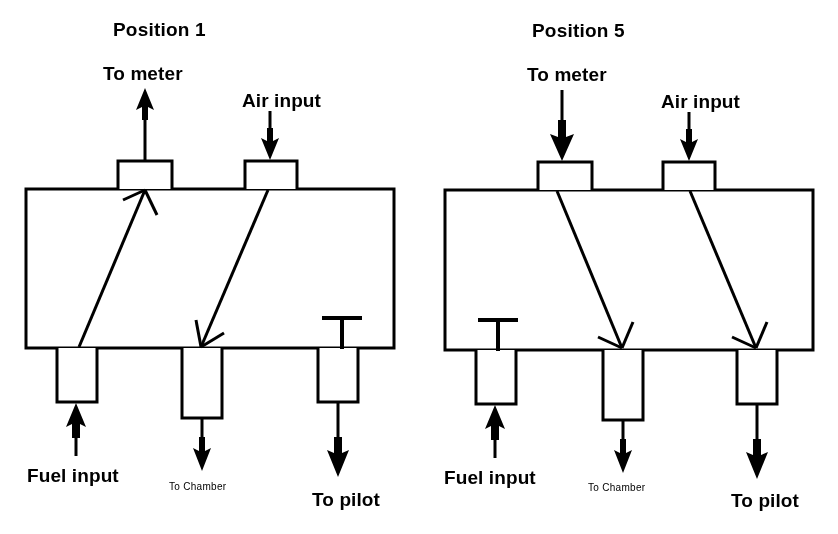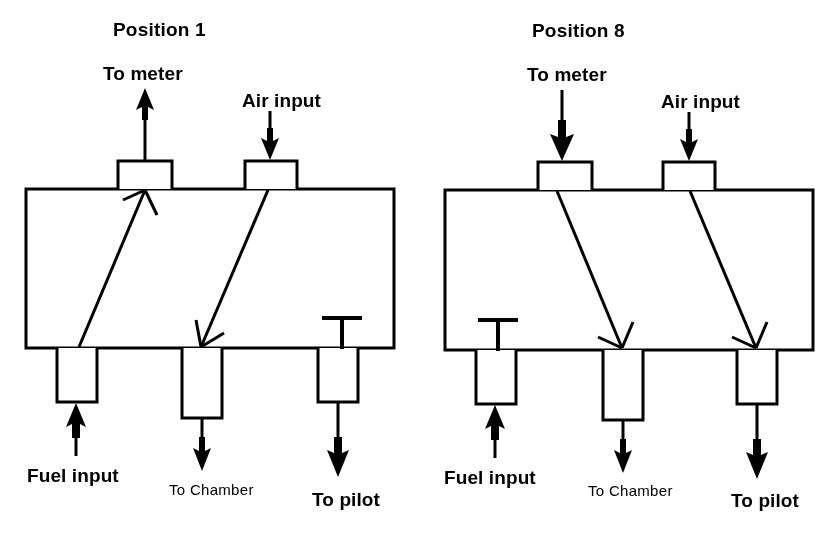--- a/index.html
+++ b/index.html
@@ -41,21 +41,21 @@
     font-size: 19px;
     font-weight: bold;
     letter-spacing: 0.2px;
   }
   .lbl-port {
     font-size: 19px;
     font-weight: bold;
     letter-spacing: 0.1px;
   }
   .lbl-chamber {
-    font-size: 15px;
+    font-size: 10px;
     font-weight: normal;
     letter-spacing: 0.3px;
   }
 </style>
 </head>
 <body>
 
 <div id="stage">
 
   <svg class="diagram" viewBox="0 0 838 534" xmlns="http://www.w3.org/2000/svg">
@@ -168,21 +168,21 @@
 
   <div class="lbl lbl-title" style="left:113px; top:20px;">Position 1</div>
 
   <div class="lbl lbl-port" style="left:103px; top:64px;">To meter</div>
   <div class="lbl lbl-port" style="left:242px; top:91px;">Air input</div>
 
   <div class="lbl lbl-port" style="left:27px; top:466px;">Fuel input</div>
   <div class="lbl lbl-chamber" style="left:169px; top:482px;">To Chamber</div>
   <div class="lbl lbl-port" style="left:312px; top:490px;">To pilot</div>
 
-  <div class="lbl lbl-title" style="left:532px; top:21px;">Position 8</div>
+  <div class="lbl lbl-title" style="left:532px; top:21px;">Position 5</div>
 
   <div class="lbl lbl-port" style="left:527px; top:65px;">To meter</div>
   <div class="lbl lbl-port" style="left:661px; top:92px;">Air input</div>
 
   <div class="lbl lbl-port" style="left:444px; top:468px;">Fuel input</div>
   <div class="lbl lbl-chamber" style="left:588px; top:483px;">To Chamber</div>
   <div class="lbl lbl-port" style="left:731px; top:491px;">To pilot</div>
 
 </div>
 

